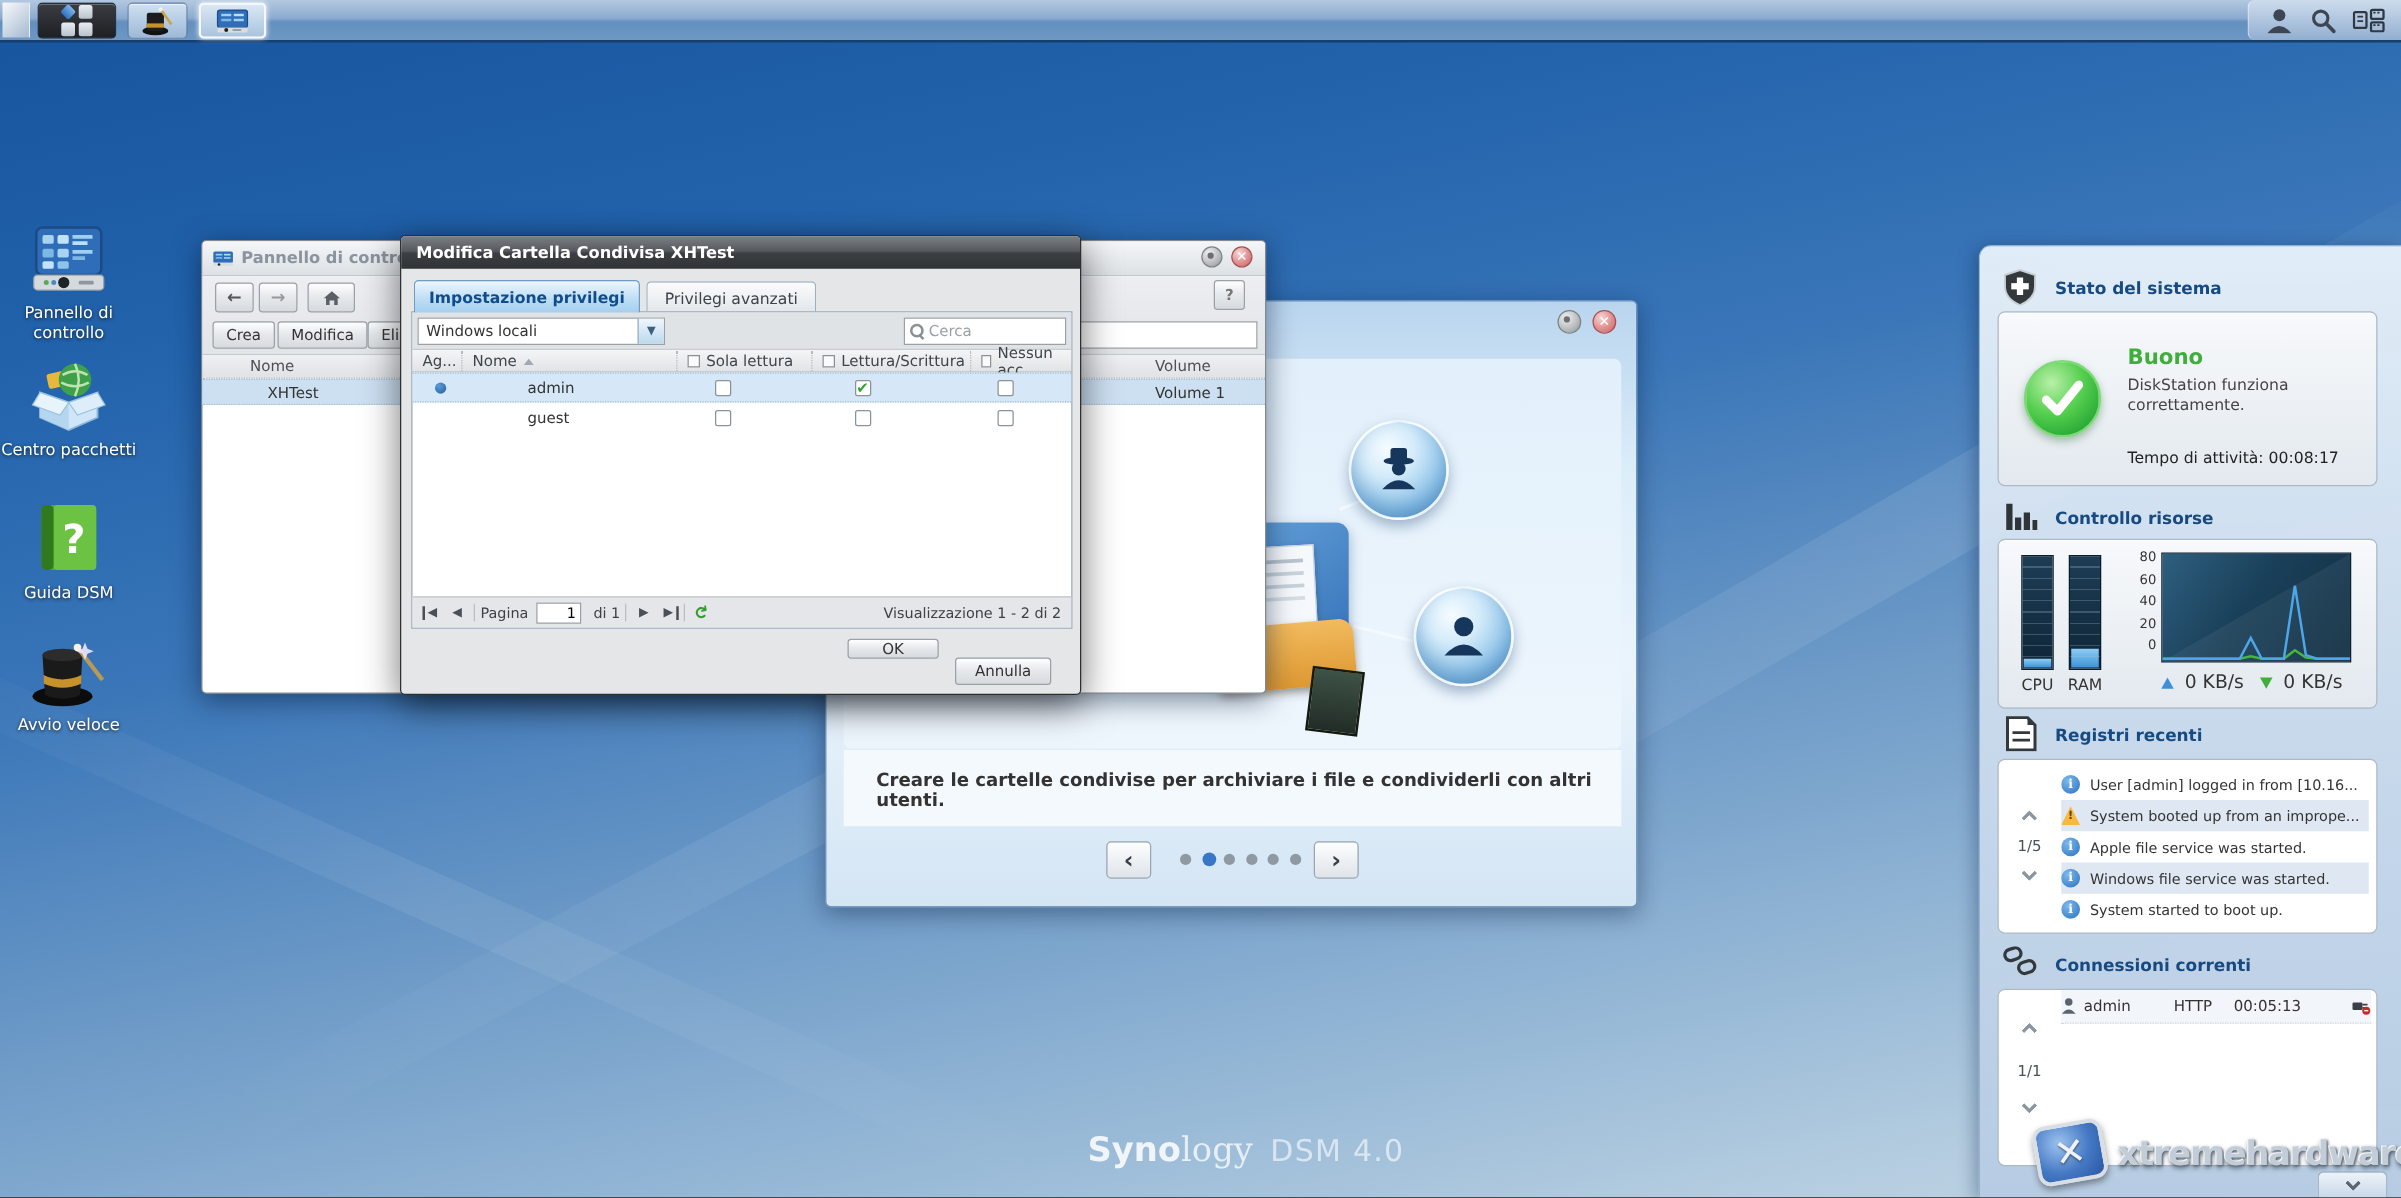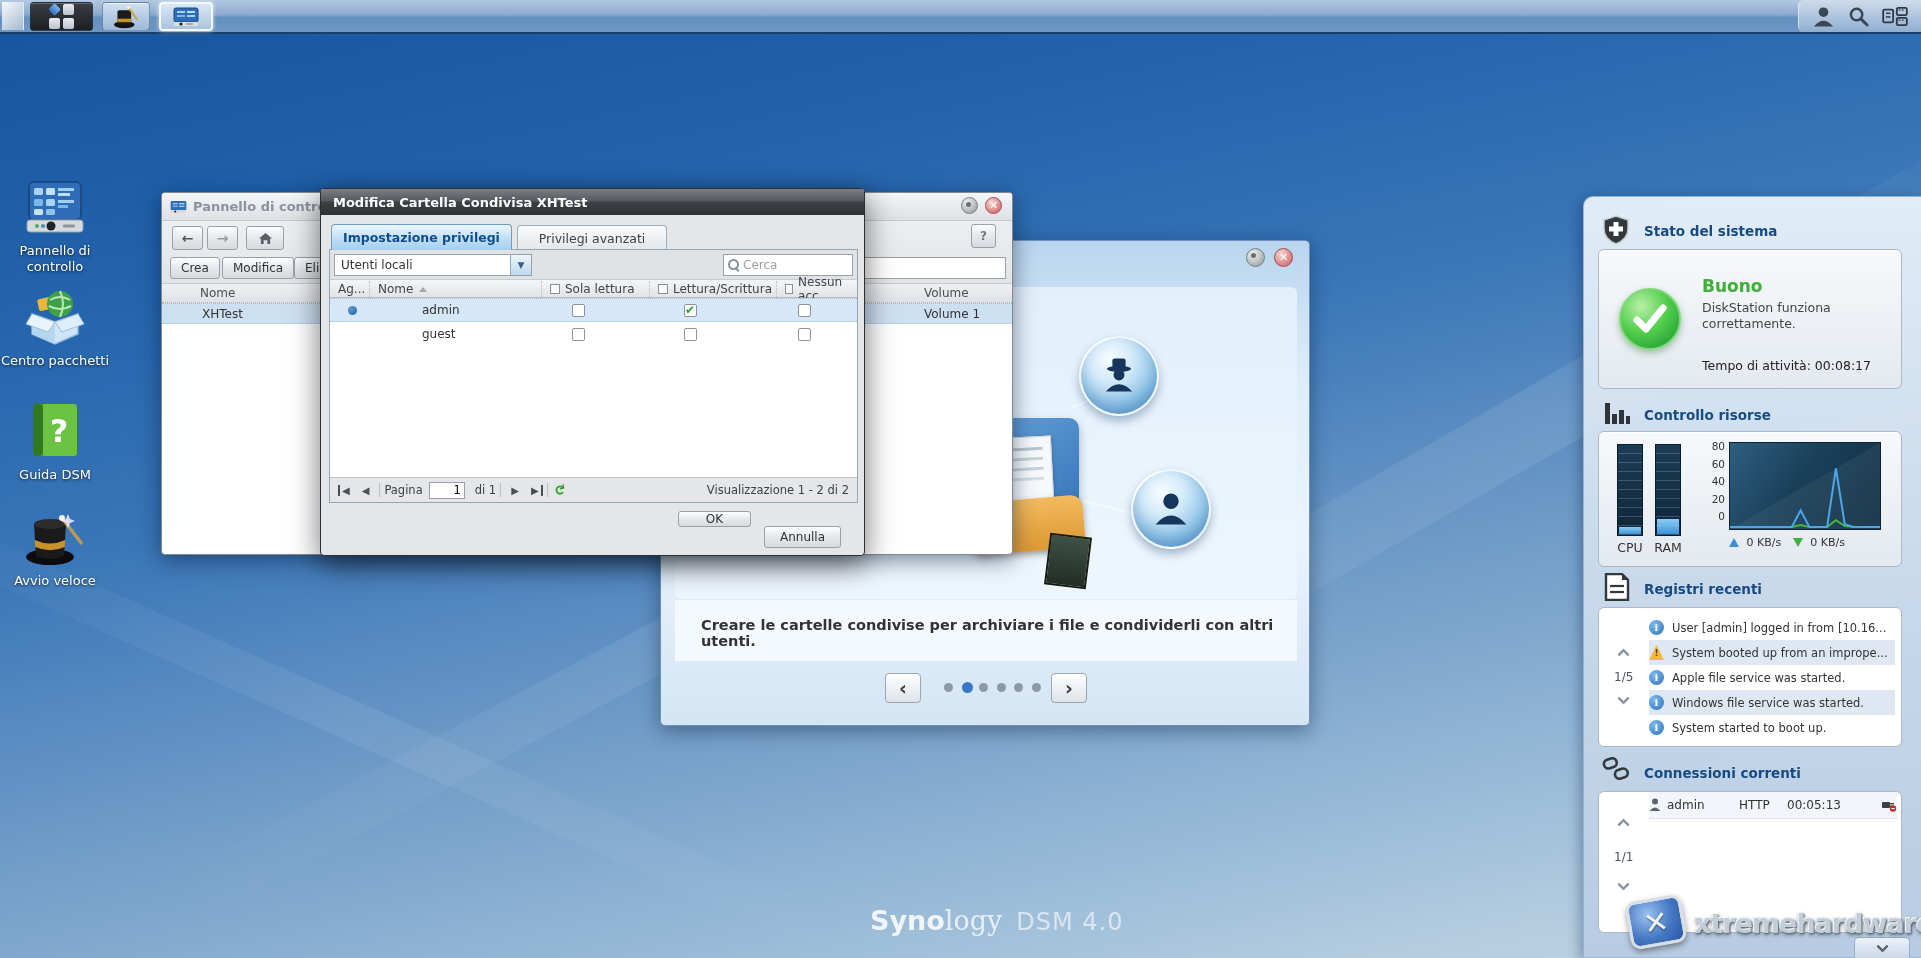--- a/index.html
+++ b/index.html
@@ -337,39 +337,39 @@
       <span class="searchbox" style="left:608px;top:36px;width:236px;">
         <span class="mag"></span>
         <input style="width: 200px;" placeholder="Cerca">
       </span>
     </div>
     <div class="cp-head">
       <span style="position:absolute;left:38px;top:2px;">Nome</span>
       <span style="position:absolute;left:762px;top:2px;">Volume</span>
     </div>
     <div class="cp-row">
-      <span style="position:absolute;left:40px;top:3px;">XHTest</span>
+      <span style="position:absolute;left:52px;top:3px;">XHTest</span>
       <span style="position:absolute;left:762px;top:3px;">Volume 1</span>
     </div>
   </div>
 
   <div class="abs dialog">
     <div class="dlg-title">
       <span>Modifica Cartella Condivisa XHTest</span>
     </div>
     <div class="tab on" style="left:10px;top:35px;width:181px;">
       <span>Impostazione privilegi</span>
     </div>
-    <div class="tab off" style="left:196px;top:36px;width:150px;">
+    <div class="tab off" style="left:196px;top:36px;width:136px;">
       <span>Privilegi avanzati</span>
     </div>
     <div class="dlg-panel">
       <div class="filter-row">
         <div class="selectbox">
-          <span>Utenti locali</span>
+          <span>Windows locali</span>
           <span class="sel-arrow">▼</span>
         </div>
         <span class="searchbox" style="right:4px;width:130px;">
           <span class="mag"></span>
           <input placeholder="Cerca" style="">
         </span>
       </div>
       <div class="thead">
         <span class="col" style="left:0;width:40px;">
             <span>Ag...</span>
@@ -465,21 +465,21 @@
           <span class="ytick" style="top: 17.5px;">60</span>
           <span class="ytick" style="top: 35px;">40</span>
           <span class="ytick" style="top: 52.5px;">20</span>
           <span class="ytick" style="top: 70px;">0</span>
         </div>
       <svg id="net-svg" class="net-wrap" style="left:130px;top:10px;" width="152" height="88" viewBox="0 0 150 86" preserveAspectRatio="none">
         <polygon points="0,86 150,0 150,86" fill="rgba(255,255,255,0.06)"></polygon>
       <polyline points="0.0,84.0 8.8,84.0 17.6,84.0 26.5,84.0 35.3,84.0 44.1,84.0 52.9,84.0 61.8,84.0 70.6,82.0 79.4,84.0 88.2,84.0 97.1,84.0 105.9,77.2 114.7,83.0 123.5,84.0 132.4,84.0 141.2,84.0 150.0,84.0" fill="none" stroke="#46b53c" stroke-width="2"></polyline>
           <polyline points="0.0,84.0 8.8,84.0 17.6,84.0 26.5,84.0 35.3,84.0 44.1,84.0 52.9,84.0 61.8,84.0 70.6,67.4 79.4,84.0 88.2,84.0 97.1,84.0 105.9,25.5 114.7,81.1 123.5,84.0 132.4,84.0 141.2,84.0 150.0,84.0" fill="none" stroke="#4da6e8" stroke-width="2"></polyline>
         </svg>
-      <div class="abs" style="left:130px;top:104px;font-size:11px;color:#333;">
+      <div class="abs" style="left:130px;top:104px;font-size:15px;color:#333;">
         <span class="tri up"></span>
         <span style="margin:0 8px 0 4px;">0 KB/s</span>
         <span class="tri down"></span>
         <span style="margin-left:4px;">0 KB/s</span>
       </div>
     </div>
 
     <svg class="abs" style="left:20px;top:376px;" width="26" height="28" viewBox="0 0 26 28">
       <path d="M2 1 H18 L24 7 V27 H2 Z" fill="#fff" stroke="#33383d" stroke-width="2.4"></path>
       <path d="M18 1 L18 7 H24 Z" fill="#33383d"></path>

